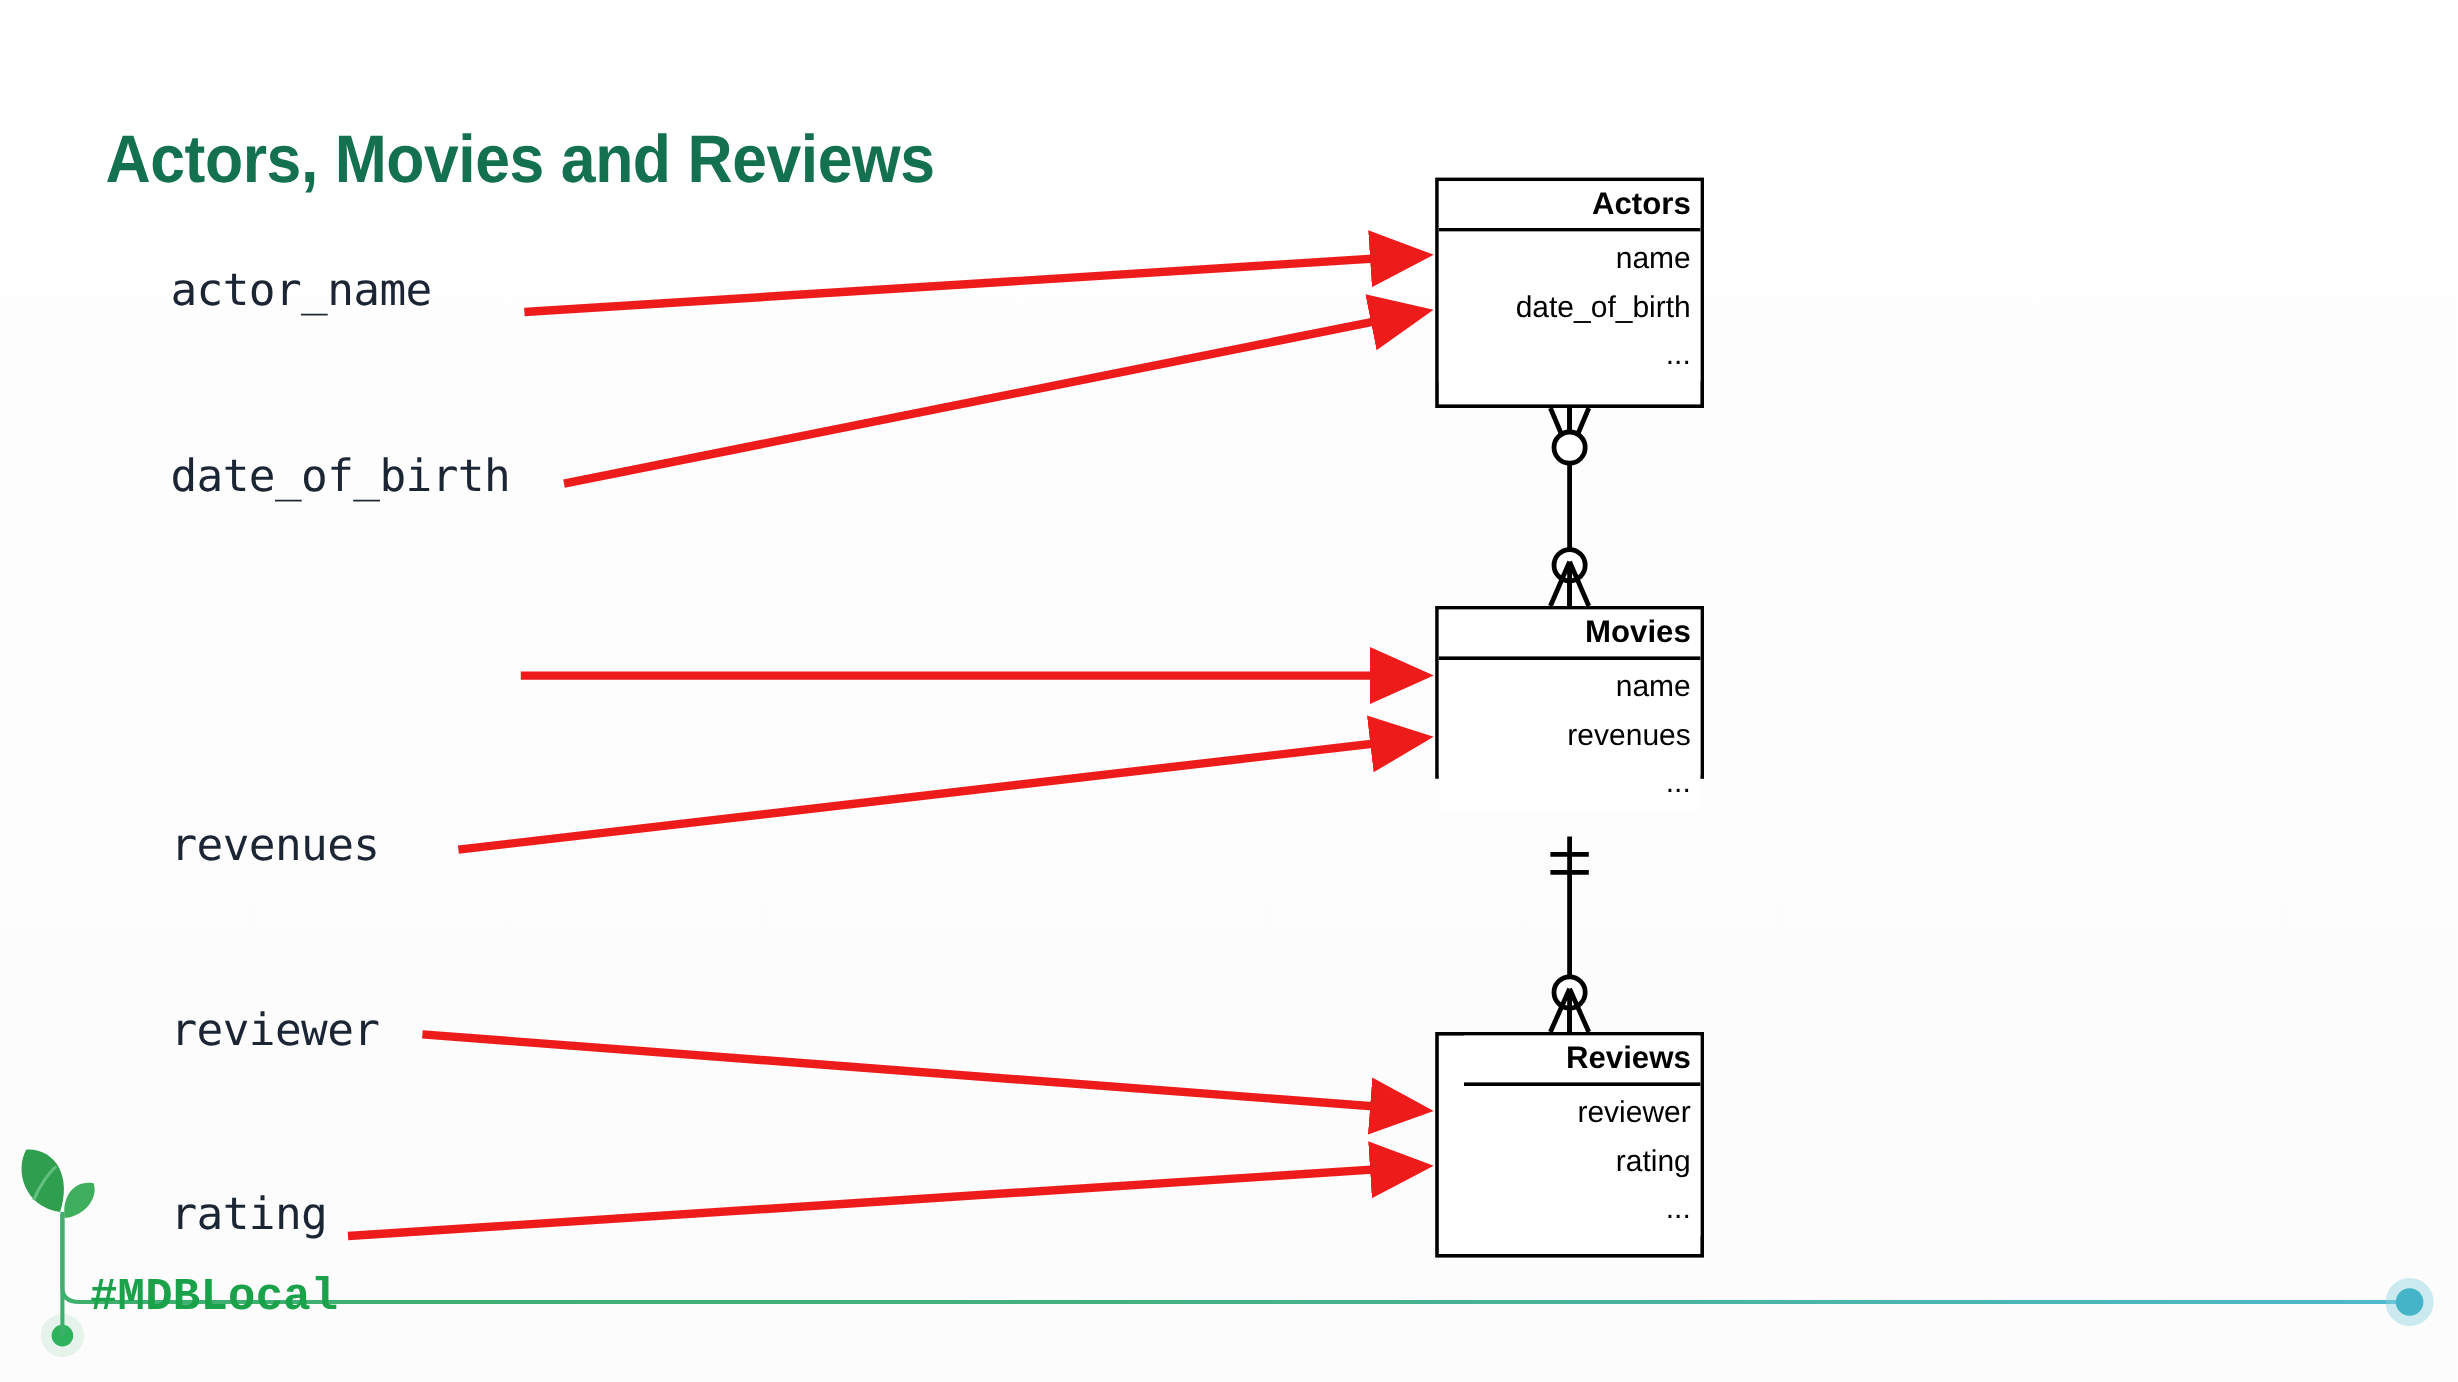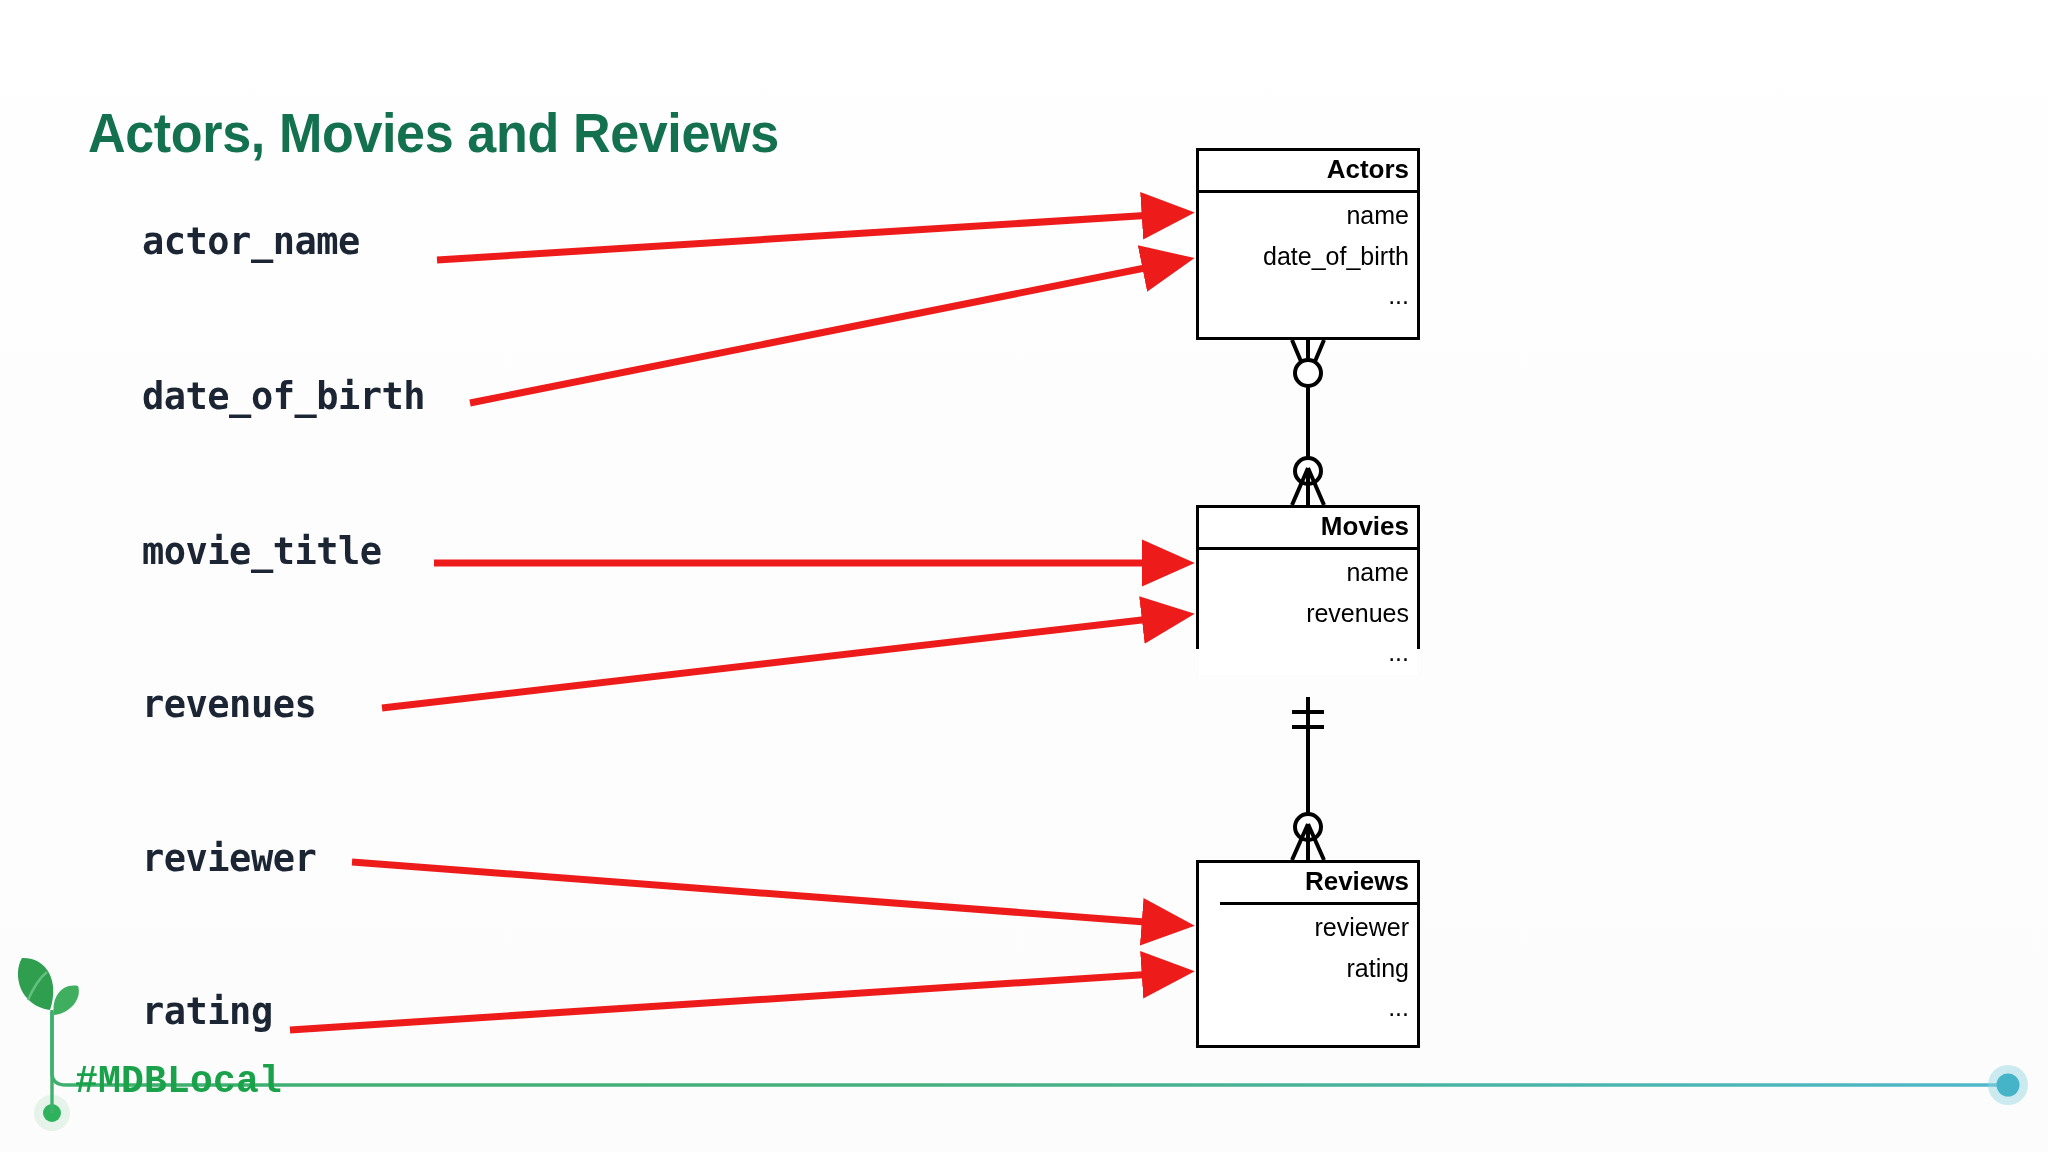--- a/index.html
+++ b/index.html
@@ -38,21 +38,21 @@
     white-space: nowrap;
     transform: scaleX(0.93);
     transform-origin: left center;
   }
 
   
   .field-label {
     position: absolute;
     font-family: "DejaVu Sans Mono", "Liberation Mono", monospace;
     font-size: 37px;
-    font-weight: 700;
+    font-weight: 400;
     color: #1b2533;
     white-space: nowrap;
     letter-spacing: -0.5px;
   }
 
   
   #overlay {
     position: absolute;
     left: 0;
     top: 0;
@@ -112,21 +112,20 @@
 <body>
 
 <div id="slide">
 
   <div id="slide-title">Actors, Movies and Reviews</div>
 
   <div class="field-label" style="left:142px; top:220px;">actor_name</div>
 
   <div class="field-label" style="left:142px; top:375px;">date_of_birth</div>
 
-  <div class="field-label" style="left:142px; top:530px;">movie_title</div>
 
   <div class="field-label" style="left:142px; top:683px;">revenues</div>
 
   <div class="field-label" style="left:142px; top:837px;">reviewer</div>
 
   <div class="field-label" style="left:142px; top:990px;">rating</div>
 
   <svg id="overlay" viewBox="0 0 2048 1152">
     <defs>
       <marker id="redArrow" markerWidth="8" markerHeight="8" refX="6.2" refY="4" orient="auto" markerUnits="strokeWidth">

